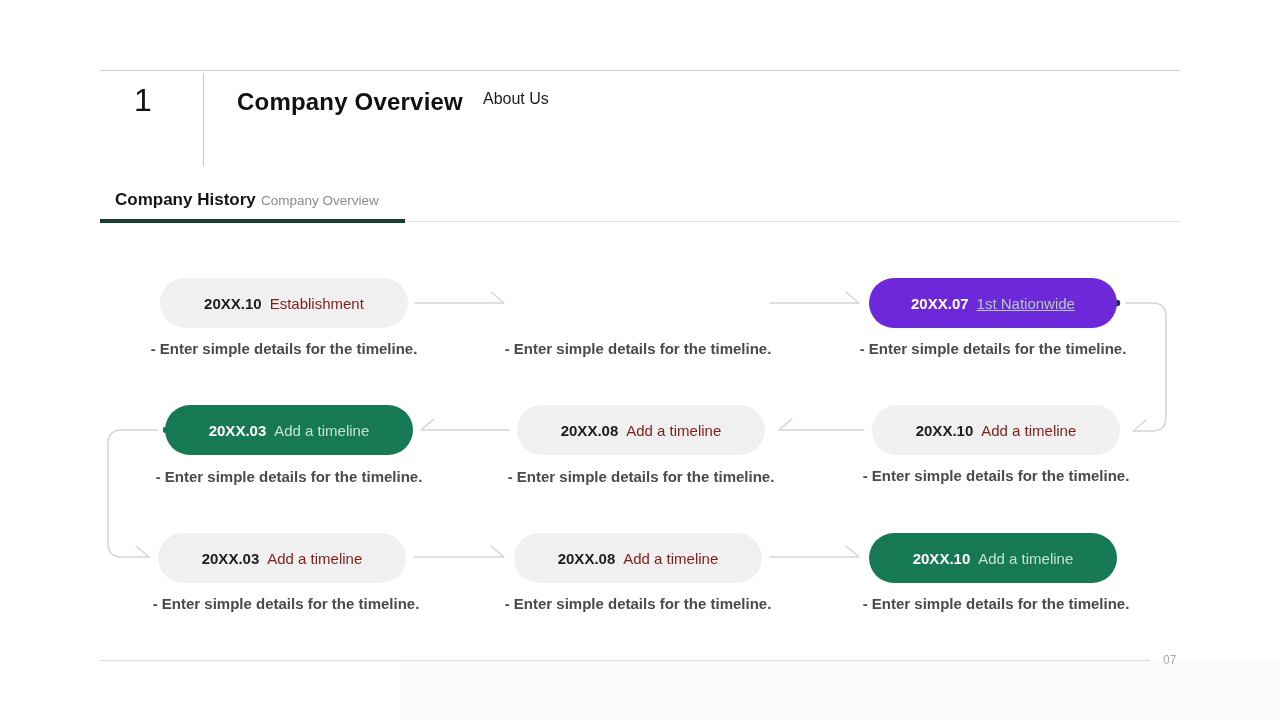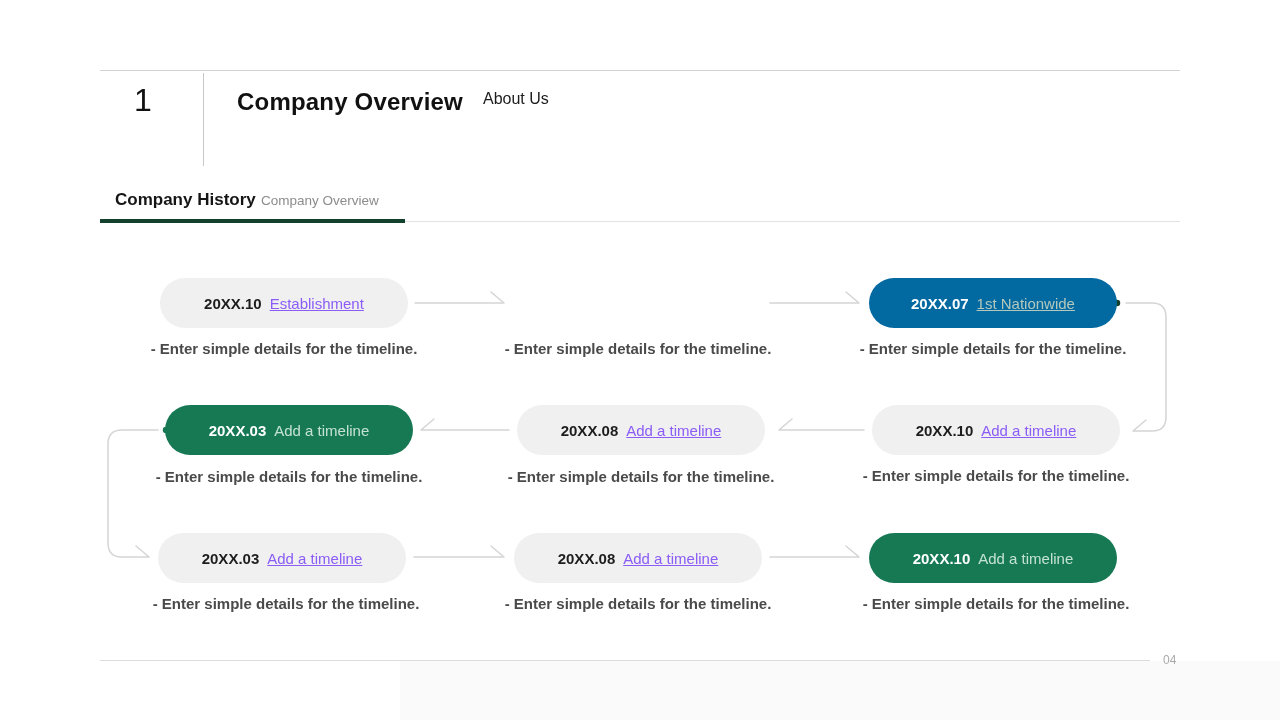--- a/index.html
+++ b/index.html
@@ -28,22 +28,22 @@
 
   
   .pill {
     position:absolute; height:50px; width:248px; border-radius:25px;
     display:flex; align-items:center; justify-content:center; gap:8px;
     font-size:15px; border:none; cursor:default;
     font-family:"Liberation Sans", sans-serif;
   }
   .pill.gray { background:#f0f0f0; }
   .pill.gray .p-date { color:#1d1d1d; font-weight:700; }
-  .pill.gray .p-label { color:#8b5cf6; font-weight:400;text-decoration:underline; }
-  .pill.dark { background:#0369a1; }
+  .pill.gray .p-label { color:#7f1d1d; font-weight:400; }
+  .pill.dark { background:#6d28d9; }
   .pill.dark .p-date { color:#ffffff; font-weight:700; }
   .pill.dark .p-label { color:#b3c8bd; font-weight:400;text-decoration:underline; }
   .pill.green { background:#167954; }
   .pill.green .p-date { color:#ffffff; font-weight:700; }
   .pill.green .p-label { color:#c4e2d3; font-weight:400; }
 
   .desc {
     position:absolute; width:320px; text-align:center;
     font-size:15px; color:#4a4a4a; font-weight:700;
   }
@@ -142,14 +142,14 @@
   </div>
   <div class="desc" style="left:478px; top:595px;">- Enter simple details for the timeline.</div>
 
   <div class="pill green" style="left:869px; top:533px;">
     <span class="p-date">20XX.10</span>
     <span class="p-label">Add a timeline</span>
   </div>
   <div class="desc" style="left:836px; top:595px;">- Enter simple details for the timeline.</div>
 
   <div class="footer-rule"></div>
-  <div class="page-number">04</div>
+  <div class="page-number">07</div>
 </div>
 
 </body></html>

